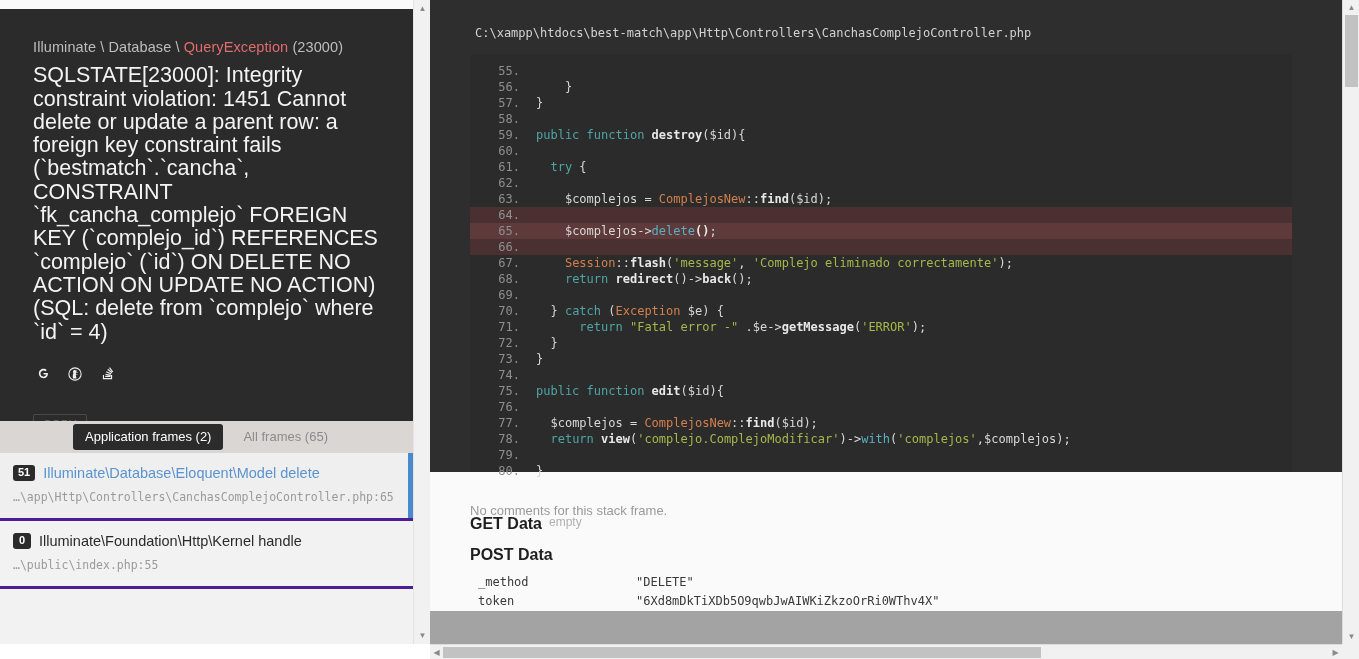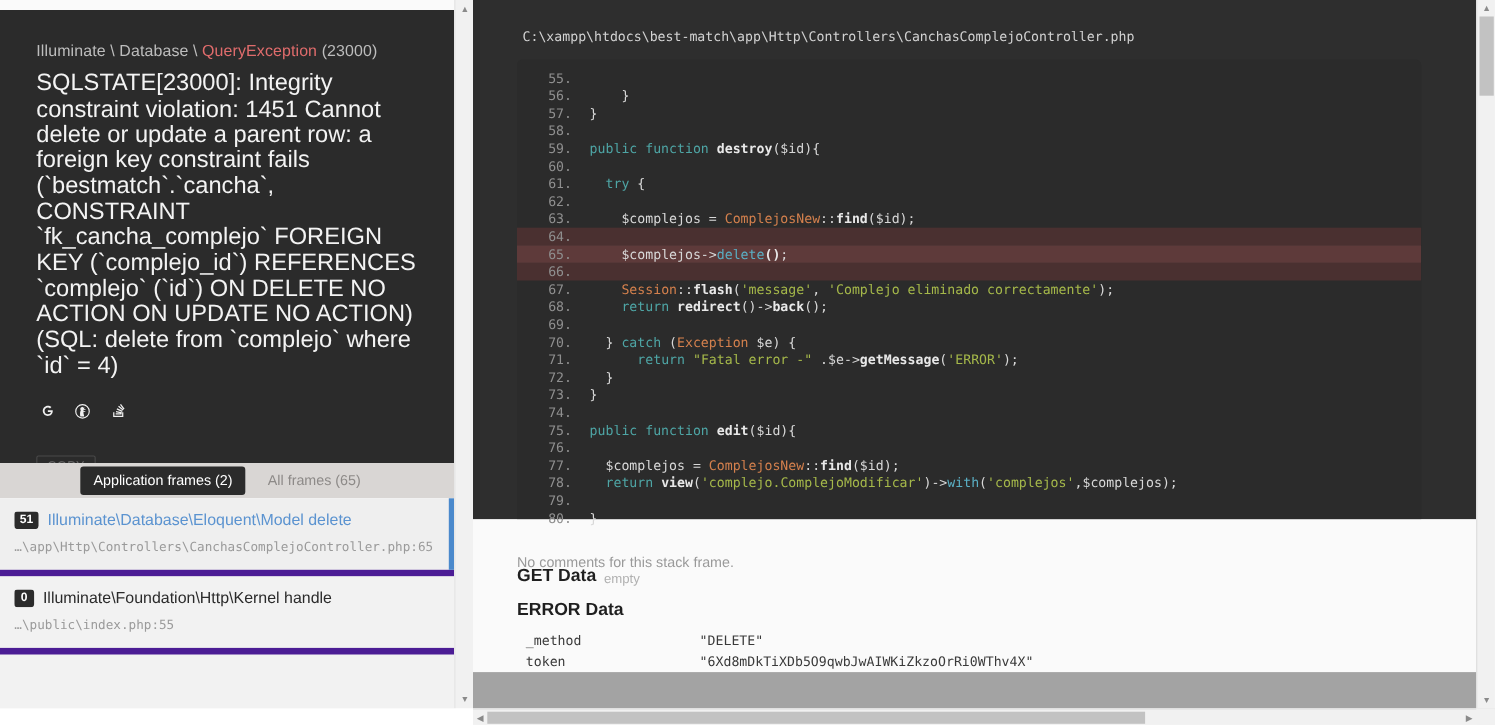--- a/index.html
+++ b/index.html
@@ -109,21 +109,21 @@
   }
 
   
   .frames-list {
     background: #f7f7f7;
     position: relative;
   }
   .frame {
     position: relative;
     padding: 12px 16px 14px 13px;
-    border-bottom: 6px solid #4c1d95;
+    border-bottom: 3px solid #4c1d95;
     cursor: pointer;
     background: #f2f2f2;
   }
   .frame.active { background: #efefef; }
   .frame.active::after {
     content: "";
     position: absolute;
     right: 0; top: 0; bottom: 0;
     width: 5px;
     background: #4a89cc;
@@ -257,21 +257,21 @@
     border-bottom: 1px solid #e2e2e2;
   }
   .env-group {
     margin-top: 13px;
   }
   .env-label {
     font-size: 16px;
     font-weight: 700;
     color: #1f1f1f;
     display: flex;
-    align-items: flex-end;
+    align-items: flex-start;
     gap: 7px;
   }
   .env-empty {
     font-size: 12px;
     font-weight: 400;
     color: #b0b0b0;
   }
   table.env-table {
     margin-top: 9px;
     border-collapse: collapse;
@@ -426,21 +426,21 @@
 
       <div class="env-group">
         <div class="env-label">
           <span>GET Data</span>
           <span class="env-empty">empty</span>
         </div>
       </div>
 
       <div class="env-group">
         <div class="env-label">
-          <span>ERROR Data</span>
+          <span>POST Data</span>
         </div>
         <table class="env-table">
           <tbody>
               <tr>
             <td class="k">_method</td>
             <td class="v">"DELETE"</td>
           </tr>
           <tr>
             <td class="k">token</td>
             <td class="v">"6Xd8mDkTiXDb5O9qwbJwAIWKiZkzoOrRi0WThv4X"</td>

